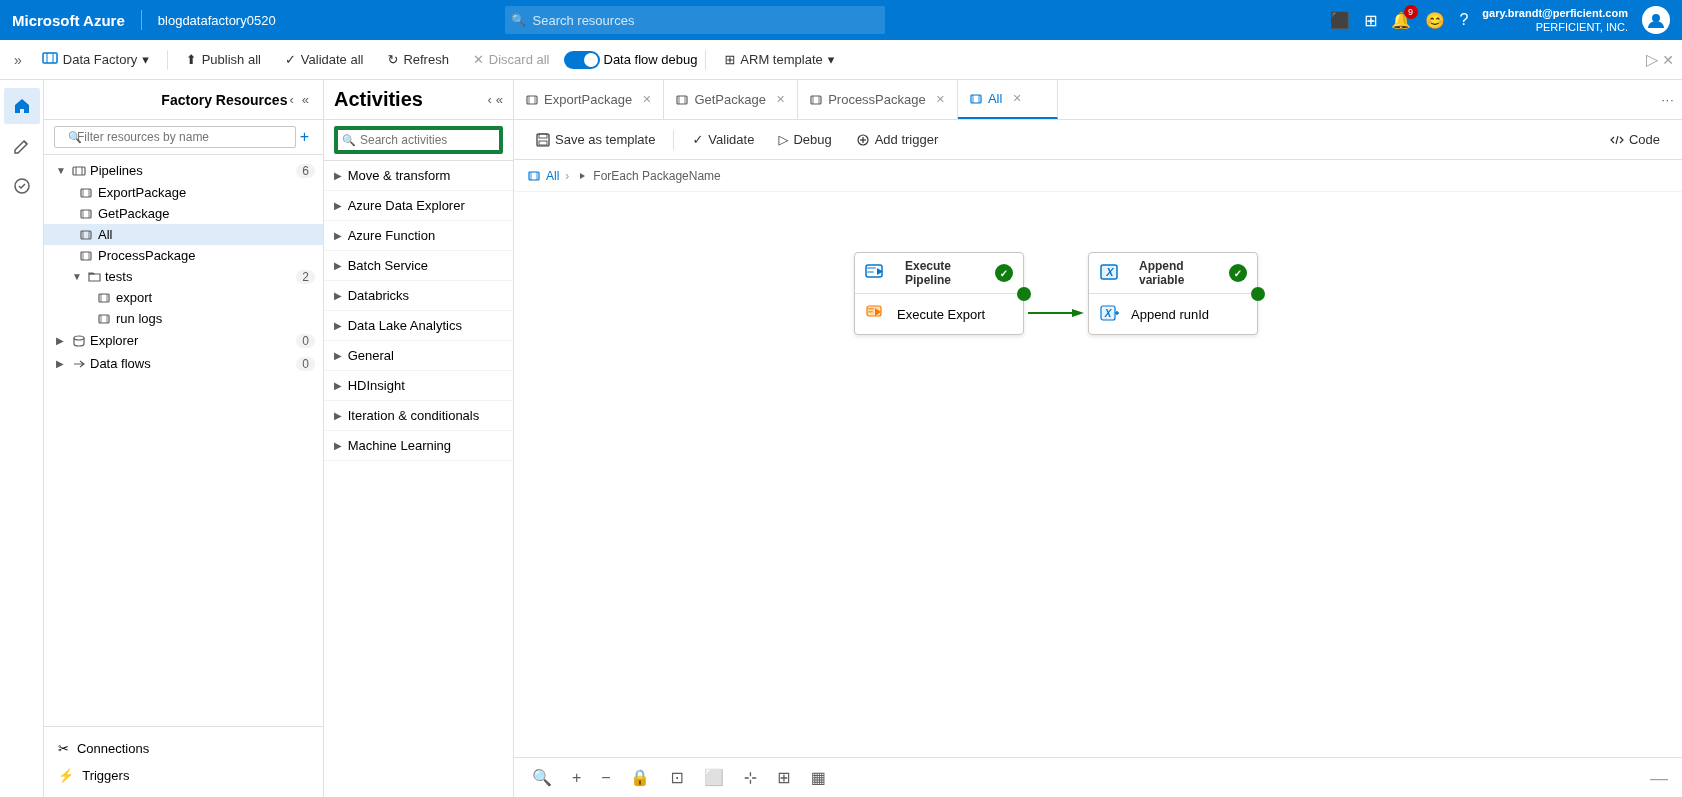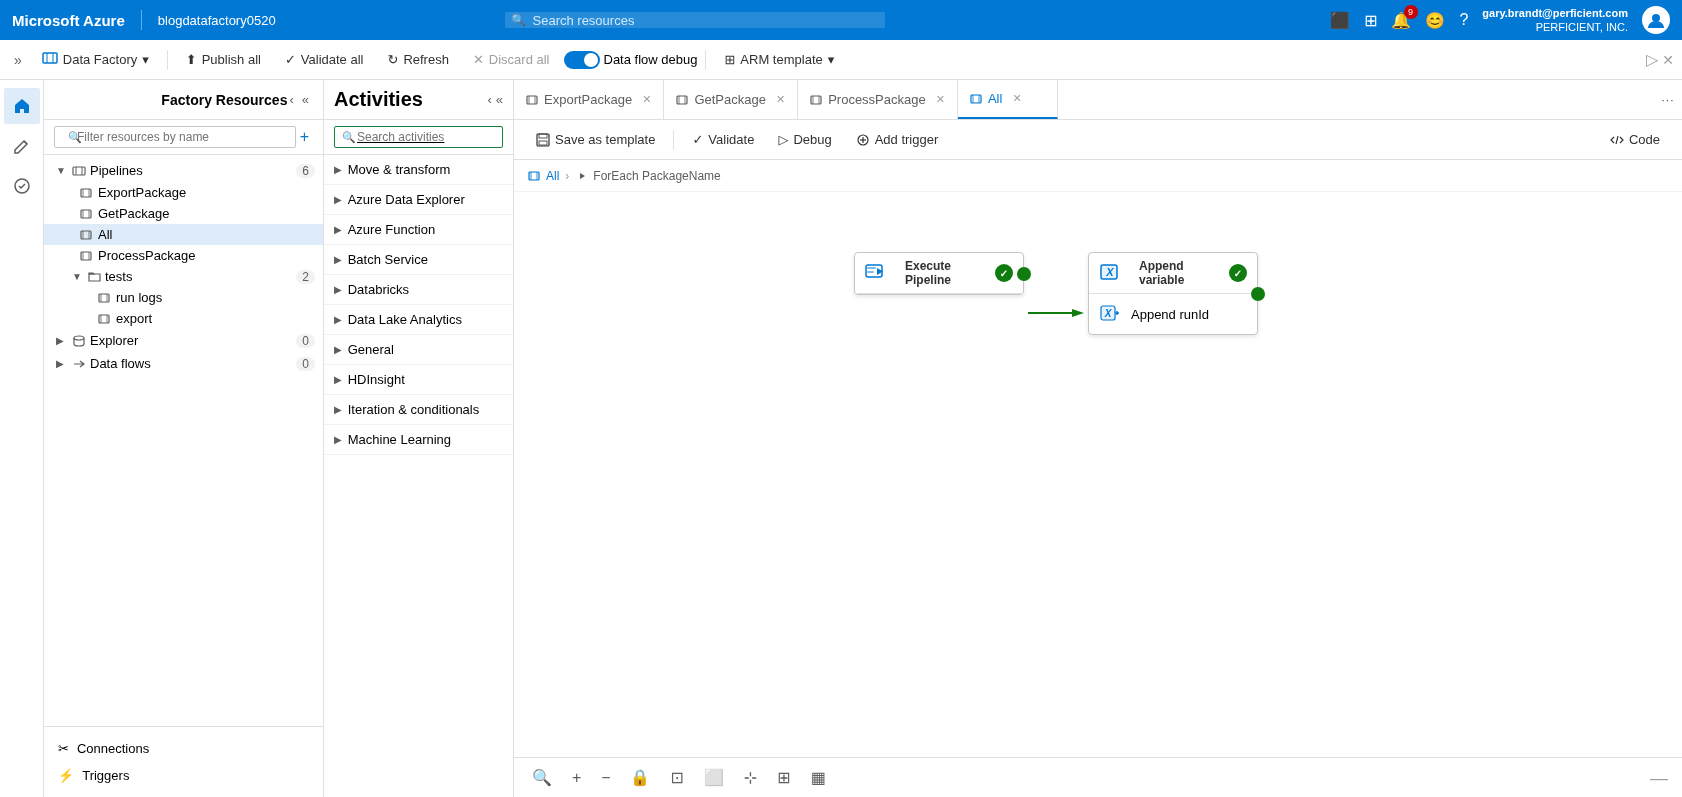--- a/index.html
+++ b/index.html
@@ -17,21 +17,21 @@
     }
     .topbar-separator { width: 1px; height: 20px; background: rgba(255,255,255,0.4); margin: 0 4px; }
     .topbar-search {
       flex: 1;
       max-width: 380px;
       margin: 0 auto;
       position: relative;
     }
     .topbar-search input {
       width: 100%;
-      height: 16px;
+      height: 28px;
       border-radius: 2px;
       border: none;
       padding: 0 8px 0 28px;
       font-size: 13px;
       background: rgba(255,255,255,0.15);
       color: #ffffff;
       outline: none;
     }
     .topbar-search input::placeholder { color: rgba(255,255,255,0.8); }
     .topbar-search-icon {
@@ -255,26 +255,25 @@
     .activities-title { font-size: 20px; font-weight: 600; flex: 1; }
     .activities-icons { display: flex; gap: 4px; }
     .activities-icon { color: #605e5c; cursor: pointer; font-size: 13px; }
     .activities-search {
       position: relative;
       padding: 6px 10px;
       border-bottom: 1px solid #e0e0e0;
     }
     .activities-search input {
       width: 100%;
-      border: 1px solid #15803d;
+      border: 4px solid #15803d;
       padding: 3px 6px 3px 22px;
       font-size: 12px;
       border-radius: 2px;
       outline: none;
-      text-decoration: underline;
     }
     .activities-search-icon { position: absolute; left: 18px; top: 50%; transform: translateY(-50%); color: #605e5c; font-size: 11px; }
     .activities-list { flex: 1; overflow-y: auto; }
     .activity-group {
       display: flex;
       align-items: center;
       padding: 7px 10px;
       cursor: pointer;
       gap: 6px;
       font-size: 13px;
@@ -612,29 +611,29 @@
             </svg>
           <span style="flex:1;">tests</span>
           <span class="tree-count">2</span>
         </div>
         <div class="tree-item sub-tree-item">
           <svg width="12" height="12" viewBox="0 0 12 12">
               <rect x="1" y="2" width="10" height="8" rx="1" fill="none" stroke="#605e5c" stroke-width="1.2"></rect>
               <line x1="3" y1="2" x2="3" y2="10" stroke="#605e5c" stroke-width="0.8"></line>
               <line x1="9" y1="2" x2="9" y2="10" stroke="#605e5c" stroke-width="0.8"></line>
             </svg>
-          <span>run logs</span>
+          <span>export</span>
         </div>
         <div class="tree-item sub-tree-item">
           <svg width="12" height="12" viewBox="0 0 12 12">
               <rect x="1" y="2" width="10" height="8" rx="1" fill="none" stroke="#605e5c" stroke-width="1.2"></rect>
               <line x1="3" y1="2" x2="3" y2="10" stroke="#605e5c" stroke-width="0.8"></line>
               <line x1="9" y1="2" x2="9" y2="10" stroke="#605e5c" stroke-width="0.8"></line>
             </svg>
-          <span>export</span>
+          <span>run logs</span>
         </div>
       </div>
 
       <div class="tree-section">
         <div class="tree-section-header">
           <span class="tree-arrow">▶</span>
           <svg width="14" height="14" viewBox="0 0 14 14">
               <ellipse cx="7" cy="4" rx="5" ry="2" fill="none" stroke="#605e5c" stroke-width="1.2"></ellipse>
               <path d="M2 4v6c0 1.1 2.24 2 5 2s5-.9 5-2V4" fill="none" stroke="#605e5c" stroke-width="1.2"></path>
             </svg>
@@ -826,20 +825,29 @@
             <svg width="22" height="22" viewBox="0 0 22 22">
                 <rect x="1" y="3" width="16" height="12" rx="2" fill="#fff" stroke="#0078d4" stroke-width="1.5"></rect>
                 <polygon points="12,6 18,9.5 12,13" fill="#0078d4"></polygon>
                 <rect x="2" y="5" width="9" height="2" rx="1" fill="#0078d4" opacity="0.5"></rect>
                 <rect x="2" y="9" width="7" height="2" rx="1" fill="#0078d4" opacity="0.5"></rect>
               </svg>
           </div>
           <span class="pipeline-node-title">Execute Pipeline</span>
           <div class="pipeline-node-status">✓</div>
         </div>
+        <div class="pipeline-node-body">
+          <svg width="24" height="24" viewBox="0 0 24 24">
+            <rect x="2" y="4" width="14" height="10" rx="2" fill="#ffe0b2" stroke="#f57c00" stroke-width="1.2"></rect>
+            <polygon points="10,6 16,10 10,14" fill="#f57c00"></polygon>
+            <rect x="3" y="6" width="6" height="1.5" rx="0.75" fill="#f57c00" opacity="0.7"></rect>
+            <rect x="3" y="9" width="5" height="1.5" rx="0.75" fill="#f57c00" opacity="0.7"></rect>
+          </svg>
+          <span>Execute Export</span>
+        </div>
         <div class="node-connector-right"></div>
       </div>
 
       <svg style="position:absolute;left:514px;top:115px;overflow:visible;" width="58" height="12">
         <defs>
           <marker id="arrowhead" markerWidth="6" markerHeight="4" refX="3" refY="2" orient="auto">
             <polygon points="0 0, 6 2, 0 4" fill="#107c10"></polygon>
           </marker>
         </defs>
         <line x1="0" y1="6" x2="50" y2="6" stroke="#107c10" stroke-width="2" marker-end="url(#arrowhead)"></line>

